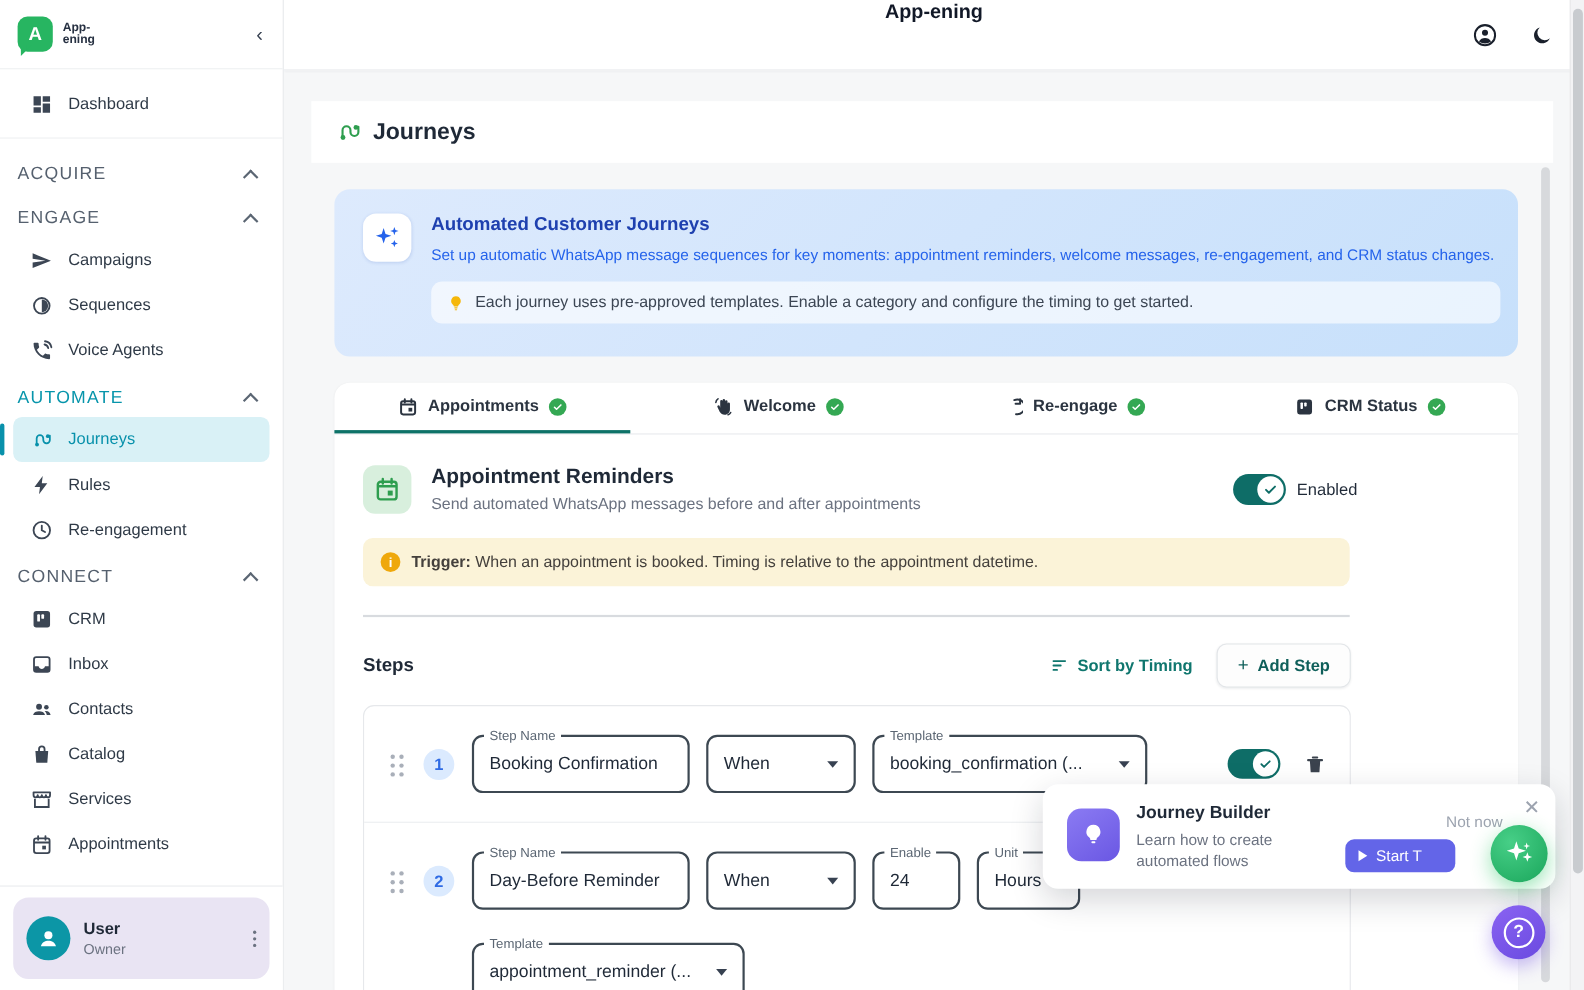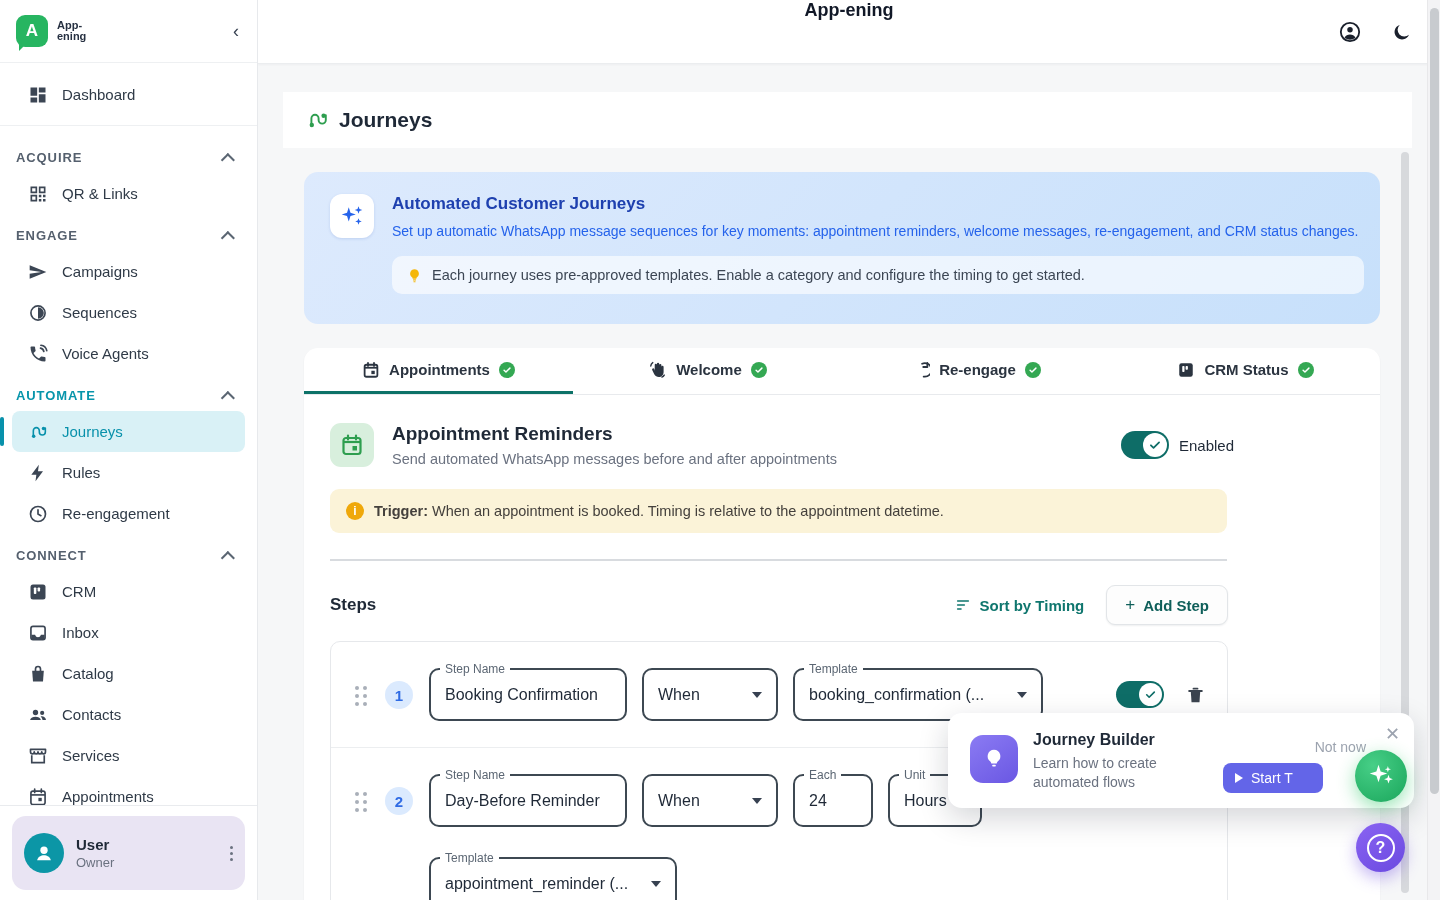--- a/index.html
+++ b/index.html
@@ -10,21 +10,21 @@
   .sidebar { position:absolute; left:0; top:0; width:258px; height:900px; background:#fff; border-right:1px solid #e7e9ec; z-index:30; }
   .side-top { height:63px; display:flex; align-items:center; padding:0 18px 0 16px; border-bottom:1px solid #eef0f2; }
   .logo-badge { width:32px; height:32px; background:#27b561; border-radius:9px; position:relative; display:flex; align-items:center; justify-content:center; color:#fff; font-weight:bold; font-size:17px; }
   .logo-badge:after { content:""; position:absolute; left:3px; bottom:-4px; border:5px solid transparent; border-top-color:#27b561; border-left-color:#27b561; }
   .logo-name { margin-left:9px; font-size:11px; line-height:11px; font-weight:bold; color:#273142; }
   .collapse { margin-left:auto; color:#374151; font-size:18px; cursor:pointer; }
   .nav { position:absolute; top:64px; bottom:95px; left:0; right:0; overflow:hidden; padding-top:10px; }
   .nav-item { display:flex; align-items:center; gap:14px; height:41px; padding:0 16px 0 28px; font-size:15px; color:#2f3a47; cursor:pointer; }
   .nav-item .nicon { width:20px; height:20px; flex:0 0 20px; }
   .nav-sep { border-bottom:1px solid #eef0f2; margin:10px 0; }
-  .sec-head { display:flex; align-items:center; justify-content:space-between; padding:14px 22px 8px 16px; font-size:13px; font-weight:bold; letter-spacing:.07em; color:#55606e; }
+  .sec-head { display:flex; align-items:center; justify-content:space-between; padding:14px 22px 8px 16px; font-size:16px; font-weight:normal; letter-spacing:.07em; color:#55606e; }
   .sec-head.teal { color:#0795ab; }
   .chev { width:10px; height:10px; border-left:2px solid #5b6673; border-top:2px solid #5b6673; transform:rotate(45deg) translateY(3px); }
   .nav-item.active { background:#d9f1f6; color:#0891ab; border-radius:8px; margin:0 12px; padding-left:16px; position:relative; font-weight:500; }
   .nav-item.active:before { content:""; position:absolute; left:-12px; top:6px; bottom:6px; width:4px; background:#0891ab; border-radius:2px; }
   .side-bottom { position:absolute; left:0; right:0; bottom:0; height:95px; border-top:1px solid #e9ebee; background:#fff; padding:10px 12px; }
   .user-card { height:74px; background:#e9e4f3; border-radius:14px; display:flex; align-items:center; padding:0 12px; }
   .avatar { width:40px; height:40px; border-radius:50%; background:#0c96a6; display:flex; align-items:center; justify-content:center; }
   .user-meta { margin-left:12px; }
   .user-name { font-size:15px; font-weight:bold; color:#1f2937; }
   .user-role { font-size:13px; color:#6b7280; margin-top:2px; }
@@ -138,26 +138,20 @@
           <path d="M3 3h8v10H3zM13 3h8v6h-8zM13 11h8v10h-8zM3 15h8v6H3z"></path>
         </svg>
       <span>Dashboard</span>
     </div>
     <div class="nav-sep"></div>
 
     <div class="sec-head">
       <span>ACQUIRE</span>
         <span class="chev"></span>
     </div>
-    <div class="nav-item">
-      <svg class="nicon" viewBox="0 0 24 24" fill="#3c4654">
-          <path d="M3 3h8v8H3zm2 2v4h4V5zM13 3h8v8h-8zm2 2v4h4V5zM3 13h8v8H3zm2 2v4h4v-4zM13 13h3v3h-3zM18 13h3v3h-3zM13 18h3v3h-3zM18 18h3v3h-3z"></path>
-        </svg>
-      <span>QR &amp; Links</span>
-    </div>
 
     <div class="sec-head">
       <span>ENGAGE</span>
         <span class="chev"></span>
     </div>
     <div class="nav-item">
       <svg class="nicon" viewBox="0 0 24 24" fill="#3c4654">
           <path d="M2 20l20-8L2 4v6l14 2-14 2z"></path>
         </svg>
       <span>Campaigns</span>
@@ -215,36 +209,36 @@
           <rect x="11.5" y="6.5" width="3" height="5" rx="1" fill="#fff"></rect>
         </svg>
       <span>CRM</span>
     </div>
     <div class="nav-item">
       <svg class="nicon" viewBox="0 0 24 24">
           <rect x="3.5" y="4" width="17" height="16" rx="2.5" fill="none" stroke="#3c4654" stroke-width="2"></rect>
           <path d="M4 14h4.5c.5 2 2 3 3.5 3s3-1 3.5-3H20v4a2 2 0 01-2 2H6a2 2 0 01-2-2z" fill="#3c4654"></path>
         </svg>
       <span>Inbox</span>
-    </div>
-    <div class="nav-item">
-      <svg class="nicon" viewBox="0 0 24 24">
-          <path d="M5 8h14l-1 13H6z" fill="#3c4654"></path>
-          <path d="M9 10V6a3 3 0 016 0v4" fill="none" stroke="#3c4654" stroke-width="2"></path>
-        </svg>
-      <span>Catalog</span>
     </div>
     <div class="nav-item">
       <svg class="nicon" viewBox="0 0 24 24" fill="#3c4654">
           <circle cx="9" cy="9" r="3.2"></circle>
           <path d="M2.5 18c.7-2.8 3.4-4 6.5-4s5.8 1.2 6.5 4z"></path>
           <circle cx="17" cy="9.5" r="2.5"></circle>
           <path d="M16.5 13.6c2.6.2 4.6 1.4 5.1 4.4h-4.2c-.2-1.8-1-3.3-2.3-4.2z"></path>
         </svg>
       <span>Contacts</span>
+    </div>
+    <div class="nav-item">
+      <svg class="nicon" viewBox="0 0 24 24">
+          <path d="M5 8h14l-1 13H6z" fill="#3c4654"></path>
+          <path d="M9 10V6a3 3 0 016 0v4" fill="none" stroke="#3c4654" stroke-width="2"></path>
+        </svg>
+      <span>Catalog</span>
     </div>
     <div class="nav-item">
       <svg class="nicon" viewBox="0 0 24 24">
           <path d="M3 4h18v3c0 1.4-1 2.5-2.2 2.5S16.5 8.4 16.5 7c0 1.4-1 2.5-2.2 2.5S12 8.4 12 7c0 1.4-1 2.5-2.2 2.5S7.5 8.4 7.5 7c0 1.4-1 2.5-2.2 2.5S3 8.4 3 7z" fill="none" stroke="#3c4654" stroke-width="2" stroke-linejoin="round"></path>
           <path d="M4.5 11v9h15v-9" fill="none" stroke="#3c4654" stroke-width="2"></path>
         </svg>
       <span>Services</span>
     </div>
     <div class="nav-item">
       <svg class="nicon" viewBox="0 0 24 24">
@@ -483,21 +477,21 @@
         <div class="fline">
           <div class="field w-name">
             <span class="flabel">Step Name</span>
             <input value="Day-Before Reminder" style="">
           </div>
           <div class="field select w-when">
             <span>When</span>
               <span class="caret"></span>
           </div>
           <div class="field w-val">
-            <span class="flabel">Each</span>
+            <span class="flabel">Enable</span>
             <input value="24" style="">
           </div>
           <div class="field select w-unit">
             <span class="flabel">Unit</span>
             <span>Hours</span>
               <span class="caret"></span>
           </div>
         </div>
         <div class="fline">
           <div class="field select w-tpl2">

